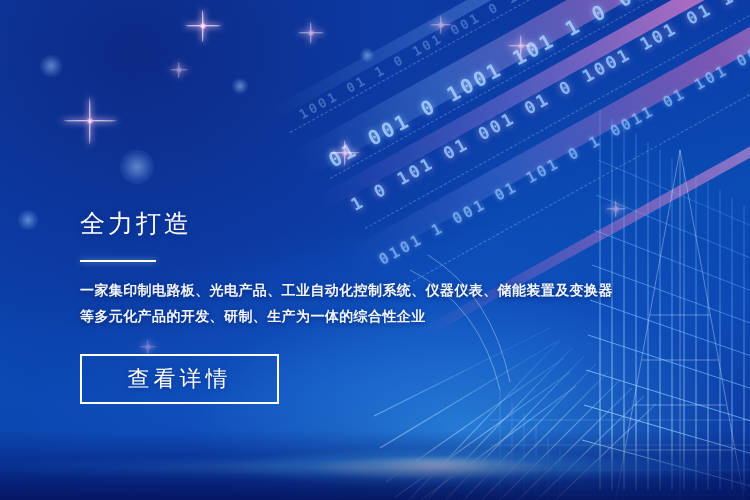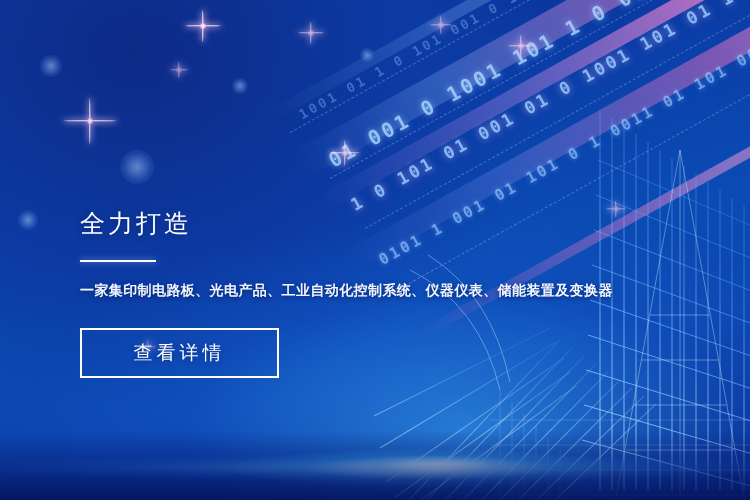--- a/index.html
+++ b/index.html
@@ -147,21 +147,21 @@
   }
   .desc-line { display:block; white-space:nowrap; }
 
   .cta {
     margin-top:25px;
     display:inline-flex; align-items:center; justify-content:center;
     width:199px; height:50px;
     border:2px solid #ffffff;
     background:transparent;
     color:#ffffff;
-    font-size:19px; font-weight:400; letter-spacing:4px;
+    font-size:22px; font-weight:400; letter-spacing:4px;
     font-family:"Liberation Sans", "DejaVu Sans", sans-serif;
     cursor:pointer;
     text-shadow:0 1px 5px rgba(4,26,95,0.5);
   }
 </style>
 </head>
 <body>
 
 <div class="banner">
 
@@ -285,17 +285,18 @@
     <div class="dot" style="left:232px; top:78px;  width:16px; height:16px;"></div>
     <div class="dot" style="left:18px;  top:210px; width:20px; height:20px;"></div>
     <div class="dot" style="left:360px; top:48px;  width:14px; height:14px;"></div>
   </div>
 
   <div class="content">
     <div class="eyebrow">全力打造</div>
     <div class="divider"></div>
     <p class="desc">
       <span class="desc-line">一家集印制电路板、光电产品、工业自动化控制系统、仪器仪表、储能装置及变换器</span>
+      <span class="desc-line">等多元化产品的开发、研制、生产为一体的综合性企业</span>
     </p>
     <button class="cta">查看详情</button>
   </div>
 
 </div>
 
 </body></html>

